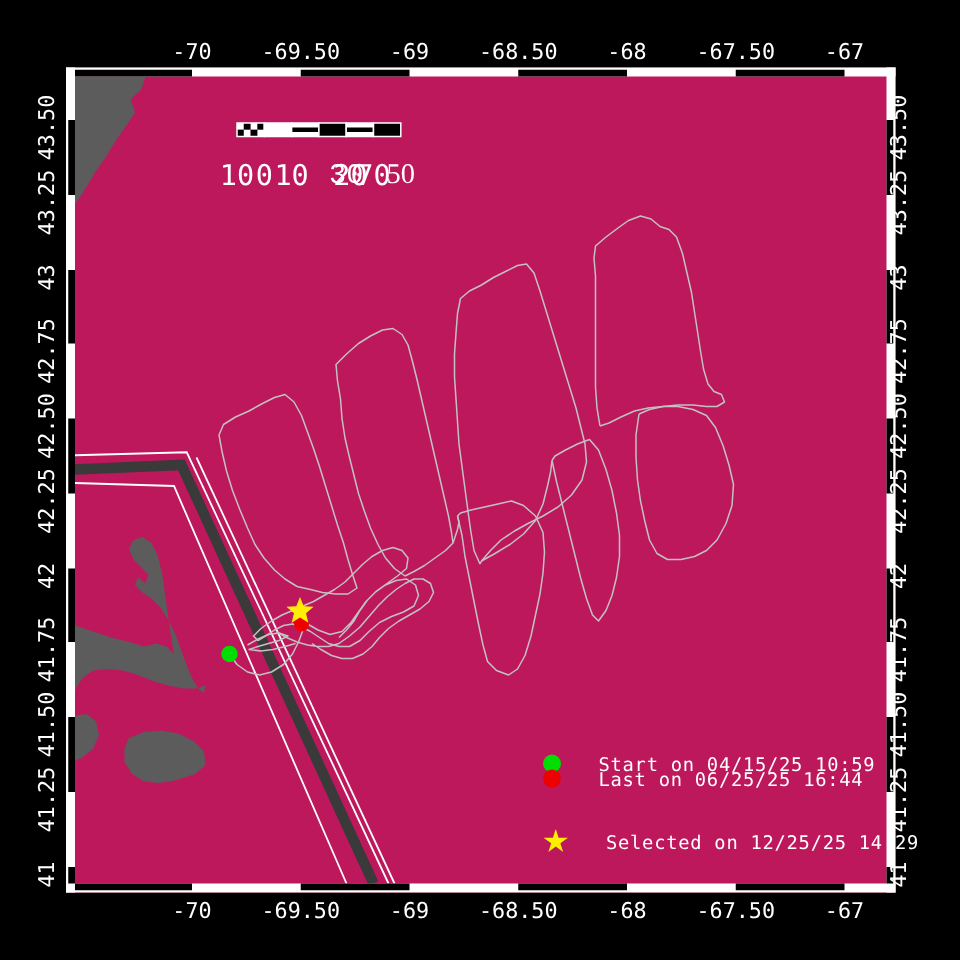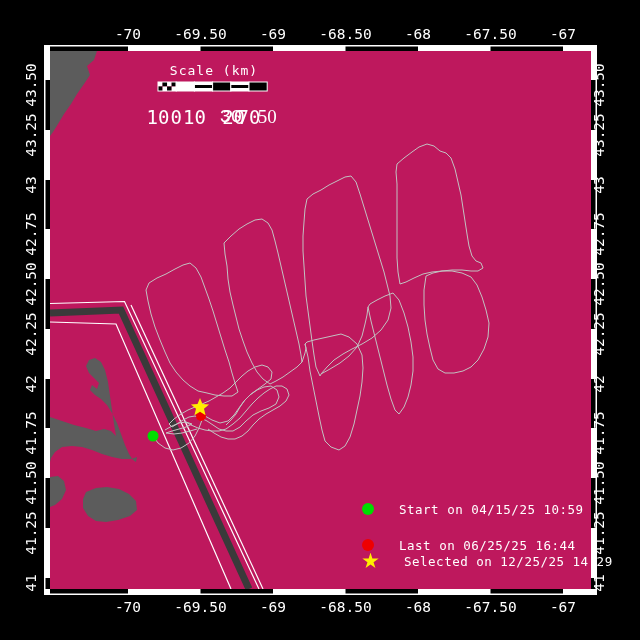--- a/index.html
+++ b/index.html
@@ -141,38 +141,37 @@
         <rect x="249" y="82" width="18.2" height="9" fill="#000"></rect>
         <rect x="249" y="82" width="18.2" height="9" fill="none" stroke="#fff" stroke-width="1"></rect>
       </g>
     <g id="g-markers">
         <circle cx="153" cy="436" r="5.5" fill="#00dd00"></circle>
         <circle cx="201" cy="416" r="5" fill="#ee0000"></circle>
         <polygon points="200,398 202.4686980596284,404.1021286236252 209.03503690480395,404.564338553438 203.99443736843963,408.79787137637476 205.58395989677848,415.185661446562 200,411.7 194.41604010322152,415.185661446562 196.00556263156037,408.79787137637476 190.96496309519603,404.564338553438 197.5313019403716,404.1021286236252" fill="#ffee00"></polygon>
       </g>
   </svg>
 
-  <div class="hudtext" id="scalebar-title">Scale (km)</div>
 
   <div id="scalebar-labels">
       <span class="sb-num" style="left: 158px; top: 106px;">10</span>
       <span class="sb-num" style="left: 176.2px; top: 106px;">0</span>
       <span class="sb-num" style="left: 194.4px; top: 106px;">10</span>
       <span class="sb-num" style="left: 212.6px; top: 106px; margin-left: 21px;">20</span>
       <span class="sb-num" style="left: 230.8px; top: 106px; font-family: Liberation Mono, monospace;">30</span>
       <span class="sb-num" style="left: 249px; top: 106px;">70</span>
       <span class="sb-num" style="left: 267.2px; top: 106px; font-family: Liberation Serif, serif;">50</span>
     </div>
 
   <div id="legend">
     <div class="legend-row" id="legend-row-0" style="top: 0px;">
       <span class="legend-marker marker-circle" id="lm0" style="background: rgb(0, 221, 0);"></span>
       <span class="legend-label">Start on 04/15/25 10:59</span>
     </div>
-    <div class="legend-row" id="legend-row-1" style="top: 36px;">
+    <div class="legend-row" id="legend-row-1" style="top: 10px;">
       <span class="legend-marker marker-circle" id="lm1" style="background: rgb(238, 0, 0);"></span>
       <span class="legend-label">Last on 06/25/25 16:44</span>
     </div>
     <div class="legend-row" id="legend-row-2" style="top: 52px;">
       <span class="legend-marker marker-star" id="lm2" style="background: rgb(255, 238, 0);"></span>
       <span class="legend-label">Selected on 12/25/25 14:29</span>
     </div>
   </div>
 
 </div>

